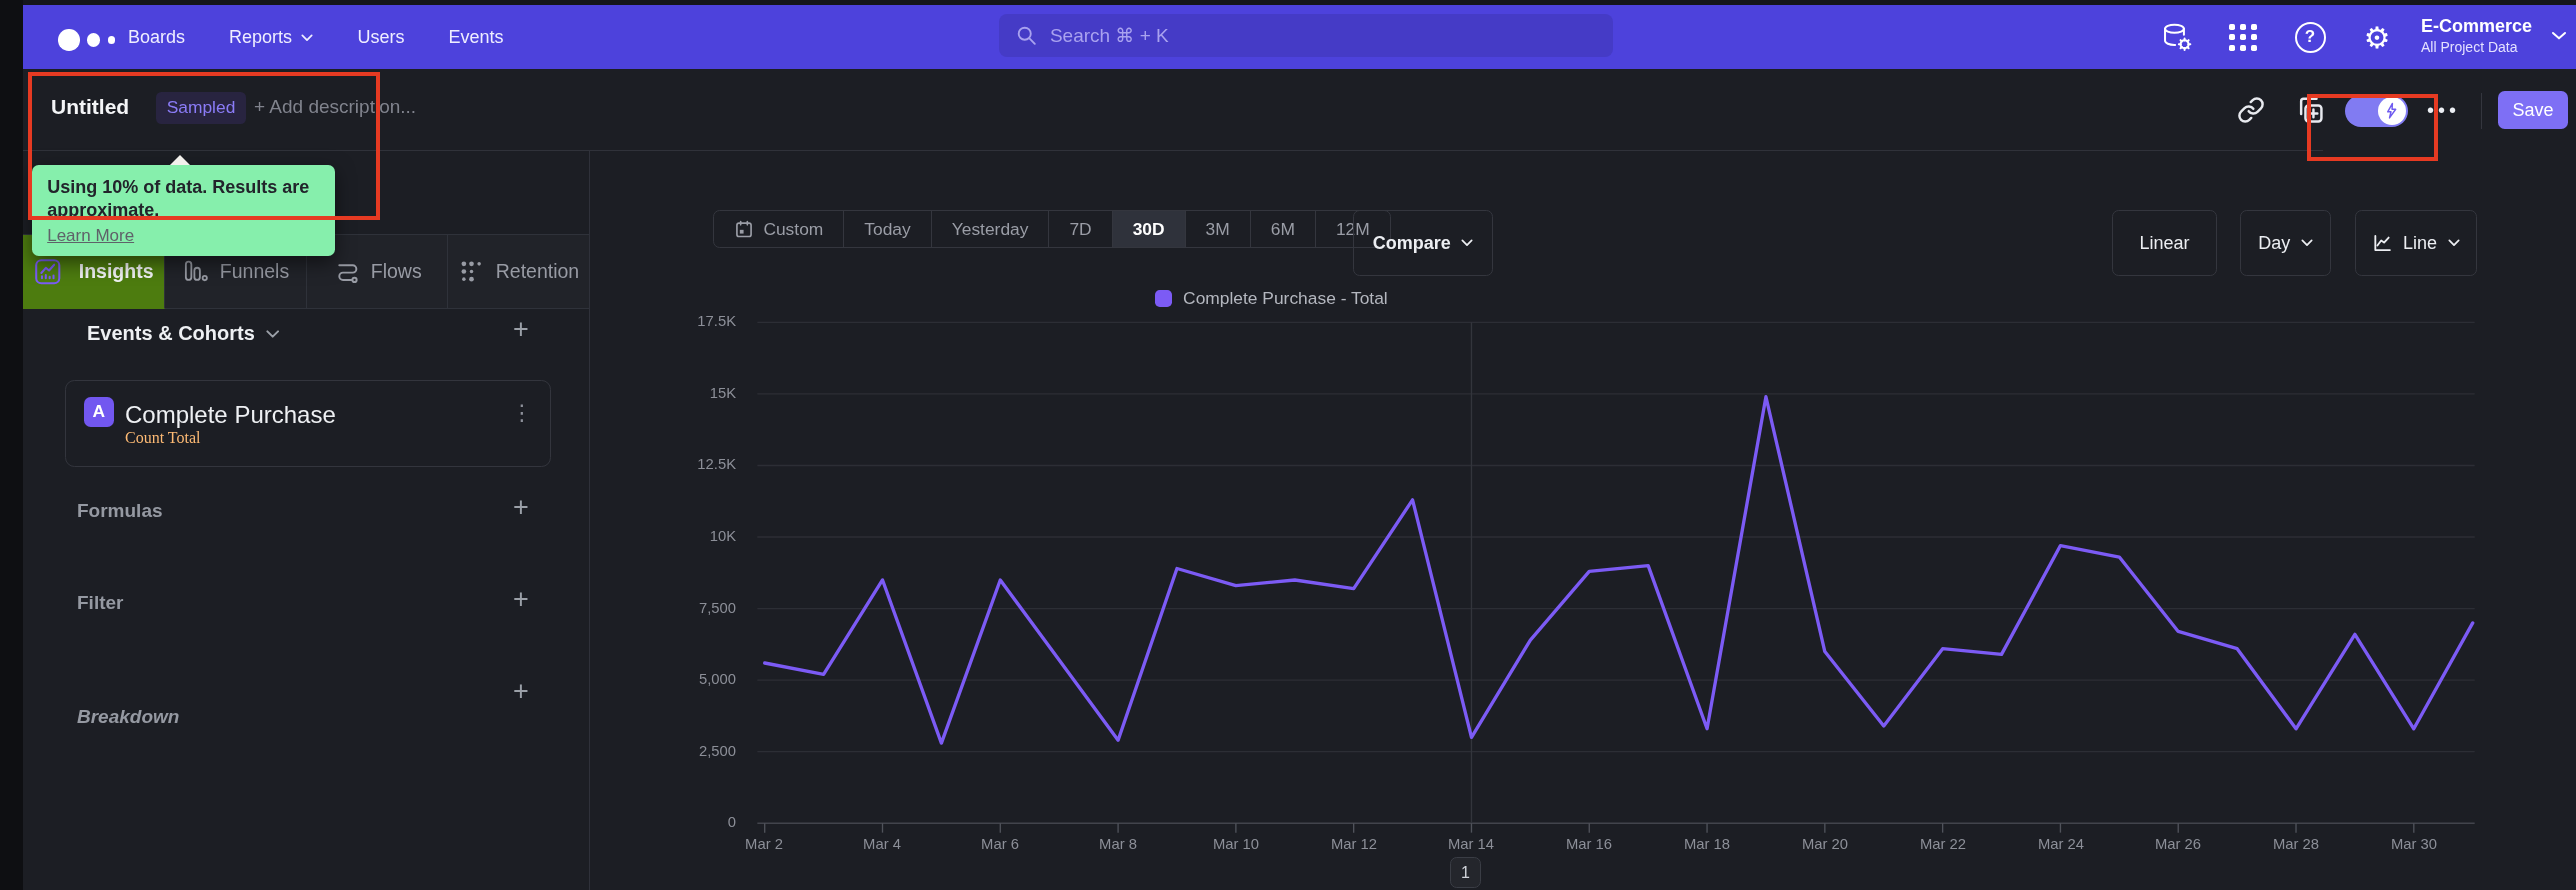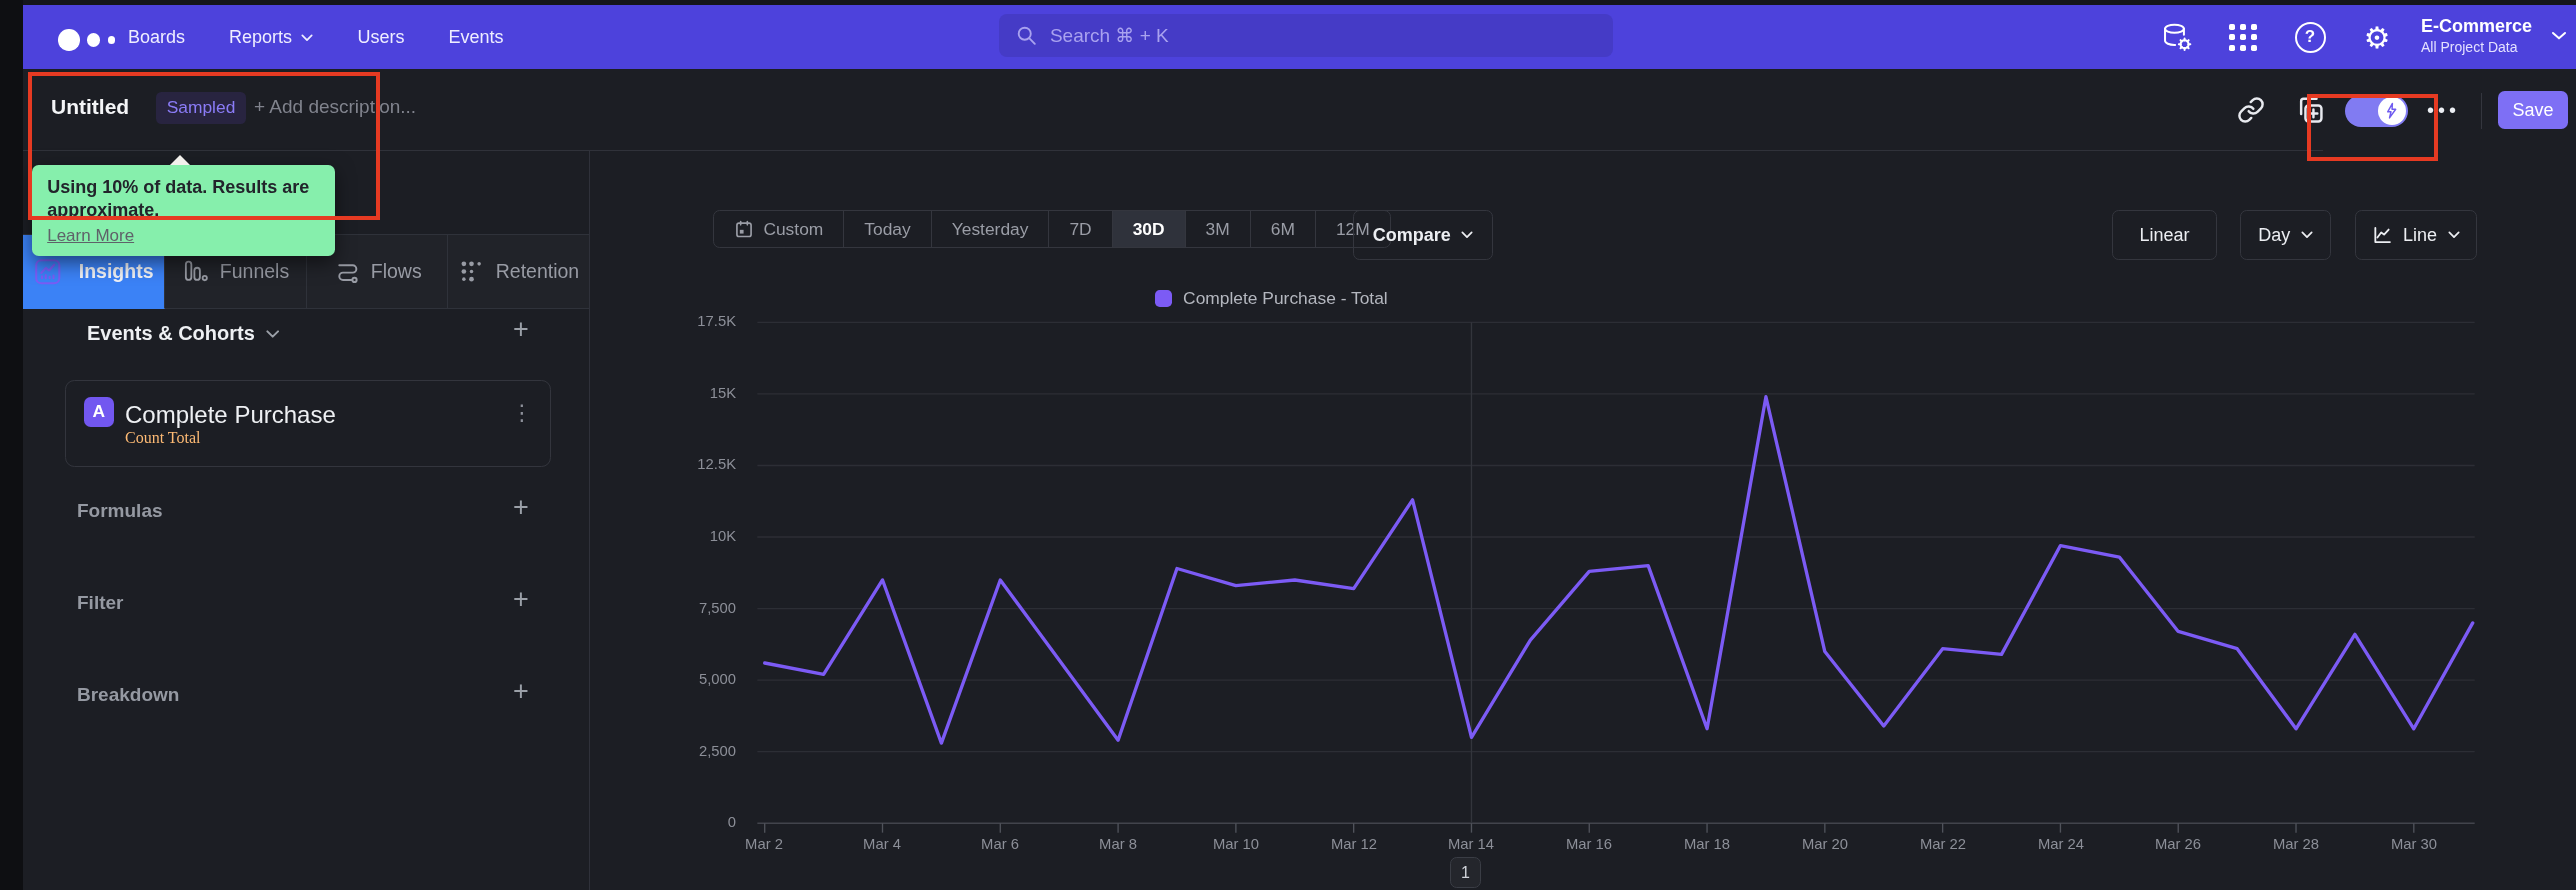--- a/index.html
+++ b/index.html
@@ -43,39 +43,39 @@
   .hdots{position:absolute;left:2404px;top:29.5px;color:#eceff4;font-size:20px;letter-spacing:4px;}
   .hdivider{position:absolute;left:2458px;top:23.5px;width:1.3px;height:36px;background:#34363e;}
   .savebtn{position:absolute;left:2475px;top:22px;width:70px;height:38px;background:#7e6ff5;border-radius:6.7px;
            color:#fff;font-size:18px;display:flex;align-items:center;justify-content:center;}
   
   .sidebar{left:0;top:151px;width:567px;height:739px;background:#1c1e24;border-right:1.3px solid #2f313a;box-sizing:border-box;}
   .tabs{position:absolute;left:0;top:83px;width:566px;height:75px;display:flex;border-top:1.3px solid #2f323a;box-sizing:border-box;}
   .tab{flex:1;display:flex;align-items:center;justify-content:center;gap:10.7px;font-size:19.5px;color:#989ba4;
        background:#212329;border-right:1.3px solid #2f323a;border-bottom:1.3px solid #2f323a;box-sizing:border-box;cursor:default;}
   .tab:last-child{border-right:none;}
-  .tab.active{background:#3b82f6;border-bottom:1.3px solid transparent;color:#f2f3f6;font-weight:bold;gap:16px;}
+  .tab.active{background:#4d7c0f;border-bottom:1.3px solid transparent;color:#f2f3f6;font-weight:bold;gap:16px;}
   .sheading{position:absolute;left:64px;top:171px;color:#eef0f3;font-size:20px;font-weight:bold;display:flex;gap:10.7px;align-items:center;}
   .plusbtn{position:absolute;left:482px;width:32px;height:32px;color:#9ba0a8;font-size:27px;line-height:29.5px;
            display:flex;align-items:center;justify-content:center;}
   .ecard{position:absolute;left:42px;top:229px;width:486px;height:87px;border:1.3px solid #33353d;border-radius:9.4px;box-sizing:border-box;}
   .abadge{position:absolute;left:18px;top:16px;width:29.5px;height:29.5px;background:#7257f0;border-radius:6.7px;
           color:#fff;font-size:17.4px;font-weight:bold;display:flex;align-items:center;justify-content:center;}
   .ctitle{position:absolute;left:59px;top:20px;color:#eef0f3;font-size:24px;}
   .kebab{position:absolute;right:17.4px;top:19px;color:#8d909a;font-size:21.5px;}
   .cmetric{position:absolute;left:59px;top:48px;color:#fdba74;font-size:16px;font-family:Liberation Serif, serif;}
   .srow-label{position:absolute;left:54px;color:#9599a2;font-size:19px;font-weight:600;}
   
   .seg-group{position:absolute;left:690px;top:210px;height:38px;border:1.3px solid #34363e;border-radius:6.7px;
              display:flex;box-sizing:border-box;overflow:hidden;}
   .seg{display:flex;align-items:center;justify-content:center;gap:9.4px;padding:0 20px;font-size:17.4px;color:#9a9da6;
        border-right:1.3px solid #34363e;box-sizing:border-box;white-space:nowrap;}
   .seg:last-child{border-right:none;}
   .seg.active{background:#2f323b;color:#fff;font-weight:bold;}
-  .btn{position:absolute;top:210px;height:50px;border:1.3px solid #34363e;border-radius:6.7px;box-sizing:border-box;
+  .btn{position:absolute;top:210px;height:66px;border:1.3px solid #34363e;border-radius:6.7px;box-sizing:border-box;
        display:flex;align-items:center;justify-content:center;gap:10.7px;color:#eceef2;font-size:18px;padding:0 16px;}
   .btn .lbl{white-space:nowrap;}
   
   .legend{position:absolute;left:1132px;top:288px;display:flex;align-items:center;gap:10.7px;}
   .lswatch{width:17.4px;height:17.4px;border-radius:4.7px;}
   .ltext{color:#b4b7bf;font-size:17.4px;}
   .ylabel{position:absolute;width:127px;text-align:right;color:#8c8f98;font-size:14.8px;line-height:17.4px;}
   .xlabel{position:absolute;width:94px;text-align:center;color:#8c8f98;font-size:14.8px;top:836px;}
   .pagebtn{position:absolute;left:1427px;top:857px;width:31px;height:31px;background:#24262c;border:1.3px solid #3a3d45;
            border-radius:6.7px;box-sizing:border-box;color:#d0d3da;font-size:16px;display:flex;align-items:center;justify-content:center;}
@@ -252,21 +252,21 @@
       <span class="kebab">⋮</span>
       <span class="cmetric">Count Total</span>
     </div>
 
     <span class="srow-label" style="top:349px;">Formulas</span>
     <span class="plusbtn" style="top:341px;">+</span>
 
     <span class="srow-label" style="top:441px;">Filter</span>
     <span class="plusbtn" style="top:433px;">+</span>
 
-    <span class="srow-label" style="top:533px;">Breakdown</span>
+    <span class="srow-label" style="top:555px;font-style:italic;">Breakdown</span>
     <span class="plusbtn" style="top:525px;">+</span>
   </div>
 
   <div class="seg-group">
     <span class="seg">
       <svg width="20" height="20" viewBox="0 0 24 24" fill="none" stroke="#9a9da6" stroke-width="2" stroke-linecap="round">
         <rect x="3.5" y="5" width="17" height="16" rx="2.5"></rect>
           <path d="M8 3 v4 M16 3 v4"></path>
           <rect x="7" y="13" width="4.5" height="4.5" fill="#9a9da6" stroke="none"></rect>
       </svg>

